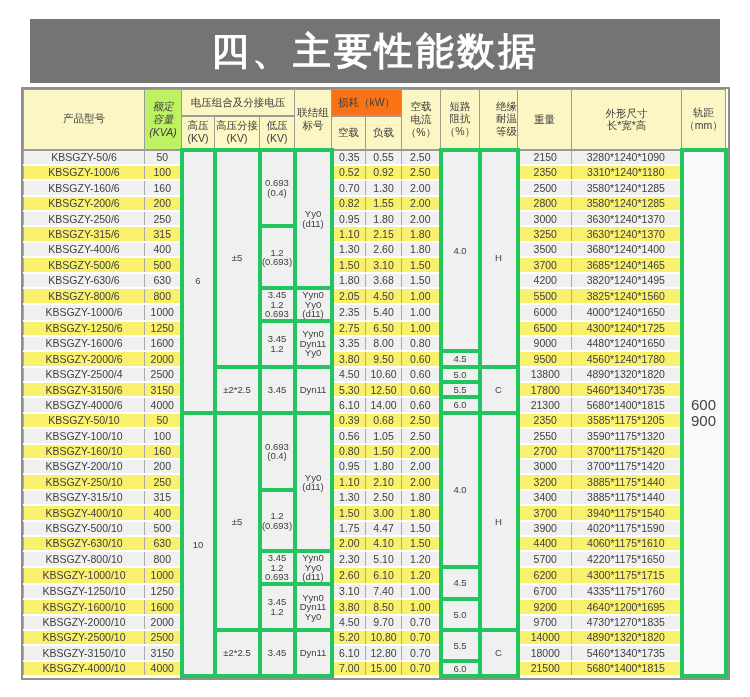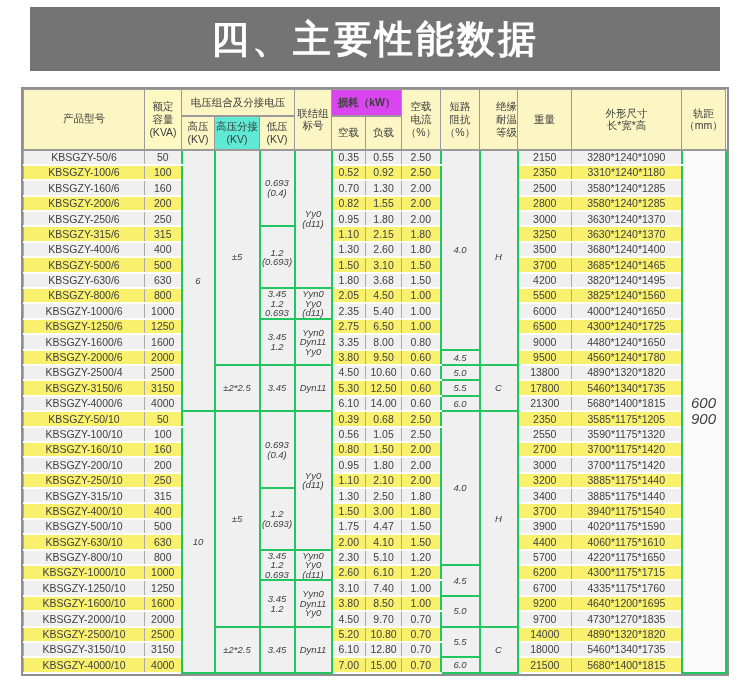--- a/index.html
+++ b/index.html
@@ -3,21 +3,21 @@
 <meta charset="utf-8">
 <style>
   * { box-sizing: border-box; margin: 0; padding: 0; }
   html, body { background: #ffffff; }
   body {
     width: 750px; height: 697px; position: relative;
     font-family: "Liberation Sans", "DejaVu Sans", sans-serif;
     color: #404040; overflow: hidden;
   }
   .title-bar {
-    position: absolute; left: 30px; top: 7px; width: 690px; height: 64px;
+    position: absolute; left: 30px; top: 19px; width: 690px; height: 64px;
     display: flex; align-items: center; justify-content: center;
     color: #ffffff; font-size: 38px; font-weight: bold; letter-spacing: 3px;
   }
   .table-wrap {
     position: absolute; left: 21px; top: 87px;
     border: 2px solid #8f8f8f; background: #ffffff;
   }
   table.spec { border-collapse: collapse; table-layout: fixed; width: 702px; }
   th, td { text-align: center; vertical-align: middle; overflow: hidden; }
   thead th {
@@ -29,22 +29,22 @@
   thead tr.h2 { height: 34px; }
   td.plain {
     font-size: 10.5px; height: 15.4px; line-height: 1; padding: 0;
     border-left: 1px solid #aaaaaa; border-right: 1px solid #aaaaaa;
     border-top: 2px solid #ffffff; border-bottom: 2px solid #ffffff;
     white-space: nowrap;
   }
   td.gray   { background: #f0f0f0; }
   td.yellow { background: #f9f16e; }
   td.merged {
-    background: #f0f0f0; border: 2px solid #22c55e;
-    font-size: 9.5px; line-height: 9.5px; padding: 0; font-style: italic;
+    background: #f0f0f0; border: 4px solid #22c55e;
+    font-size: 9.5px; line-height: 9.5px; padding: 0;
   }
   td.gauge { background: #fafafa; font-size: 15px; line-height: 16px; }
 </style>
 </head>
 <body>
 
 <div class="title-bar" style="background: rgb(116, 116, 116);">四、主要性能数据</div>
 
 <div class="table-wrap">
   <table class="spec">
@@ -60,34 +60,34 @@
         <col style="width:39px">
       <col style="width:39px">
         <col style="width:38px">
         <col style="width:54px">
       <col style="width:110px">
         <col style="width:44px">
     </colgroup>
     <thead>
       <tr class="h1">
         <th rowspan="2" style="background: rgb(251, 246, 195); font-family: Liberation Serif, serif;">产品型号</th>
-        <th rowspan="2" style="background: #fef9c3;">额定<br>容量<br>(KVA)</th>
+        <th rowspan="2" style="background: #bef264; font-style: italic;">额定<br>容量<br>(KVA)</th>
         <th colspan="3" style="background: rgb(251, 246, 195);">电压组合及分接电压</th>
         <th rowspan="2" style="background: rgb(251, 246, 195);">联结组<br>标号</th>
-        <th colspan="2" style="background: #d946ef; font-weight: bold;">损耗（kW）</th>
+        <th colspan="2" style="background: #f97316;">损耗（kW）</th>
         <th rowspan="2" style="background: rgb(251, 246, 195);">空载<br>电流<br>（%）</th>
         <th rowspan="2" style="background: rgb(251, 246, 195);">短路<br>阻抗<br>（%）</th>
         <th rowspan="2" style="background: rgb(251, 246, 195); text-align: right;">绝缘<br>耐温<br>等级</th>
         <th rowspan="2" style="background: rgb(251, 246, 195);">重量</th>
         <th rowspan="2" style="background: rgb(251, 246, 195);">外形尺寸<br>长*宽*高</th>
         <th rowspan="2" style="background: rgb(251, 246, 195);">轨距<br>（mm）</th>
       </tr>
       <tr class="h2">
         <th style="background: rgb(251, 246, 195); margin-top: 28px;">高压<br>(KV)</th>
-        <th style="background: #5eead4; margin-top: 40px;">高压分接<br>(KV)</th>
+        <th style="background: #fef9c3; margin-top: 40px;">高压分接<br>(KV)</th>
         <th style="background: rgb(251, 246, 195);">低压<br>(KV)</th>
         <th style="background: rgb(251, 246, 195);">空载</th>
         <th style="background: rgb(251, 246, 195); margin-top: 46px;">负载</th>
       </tr>
     </thead>
     <tbody>
         <tr>
           <td class="plain gray">KBSGZY-50/6</td>
           <td class="plain gray">50</td>
           <td class="merged" rowspan="17">6</td>

